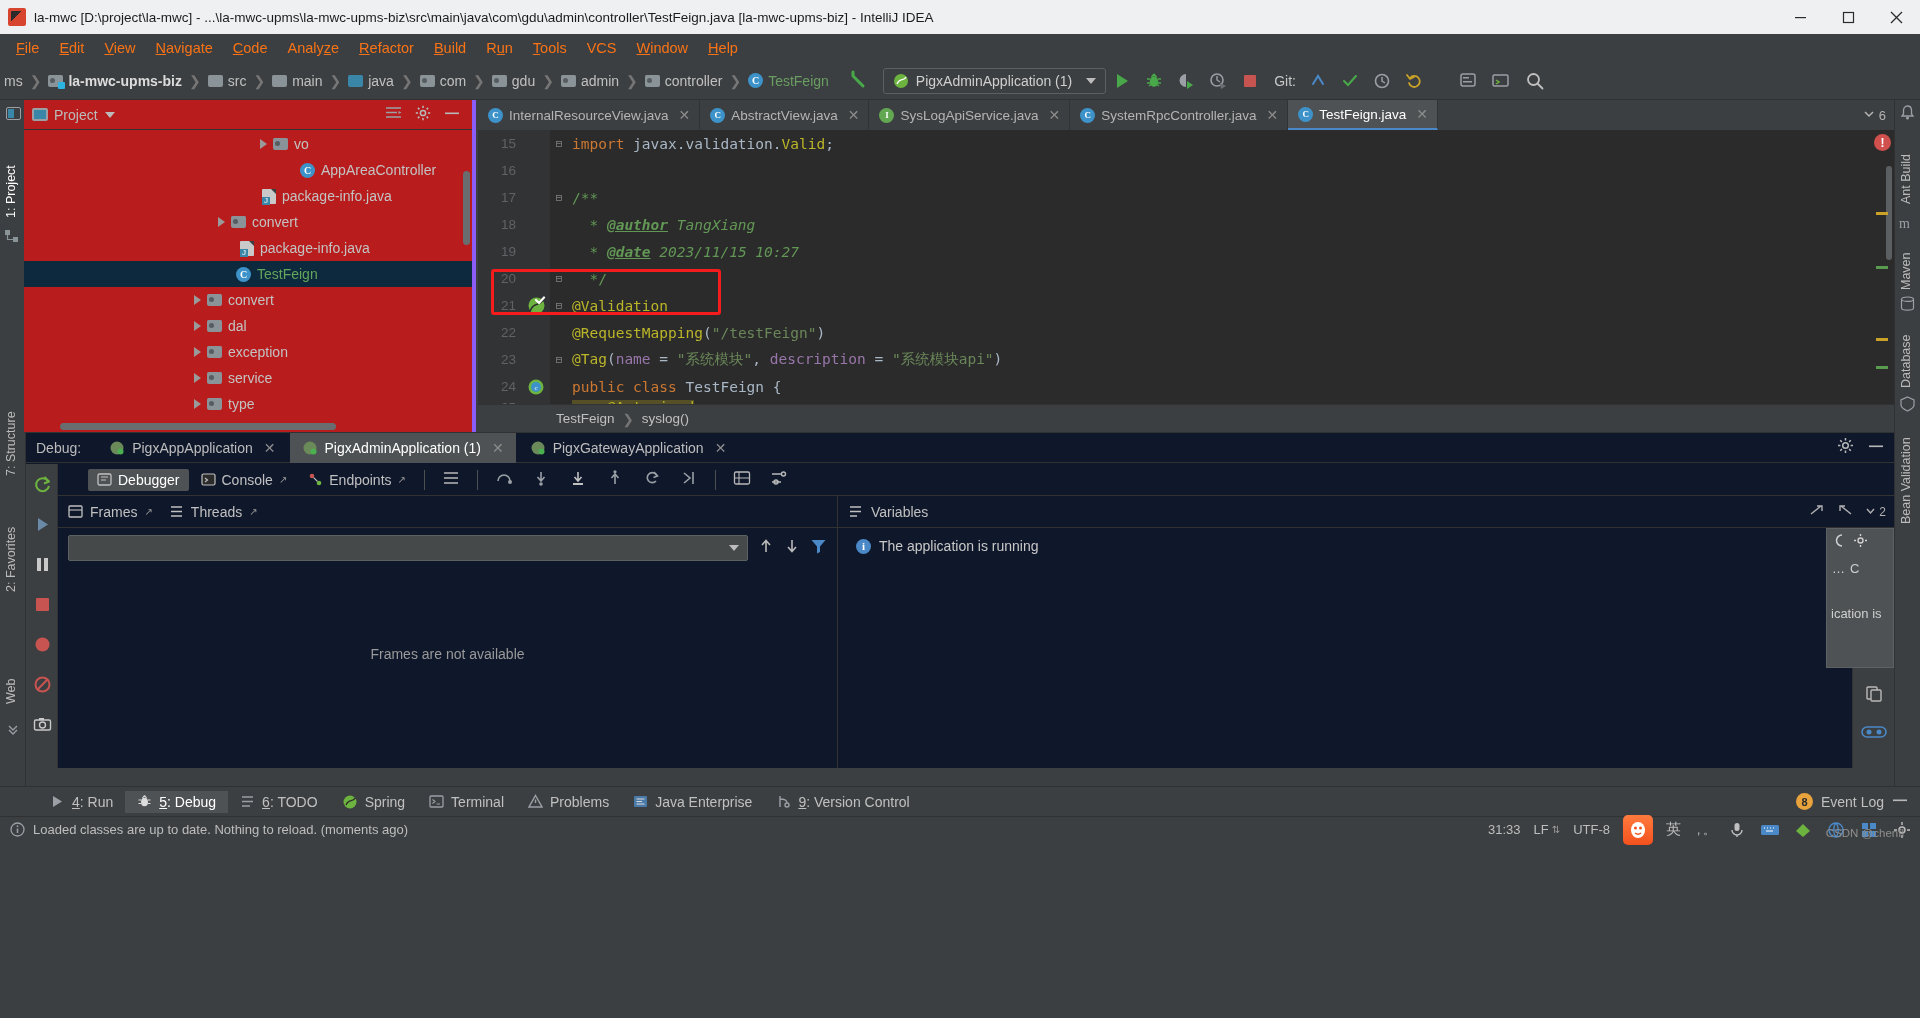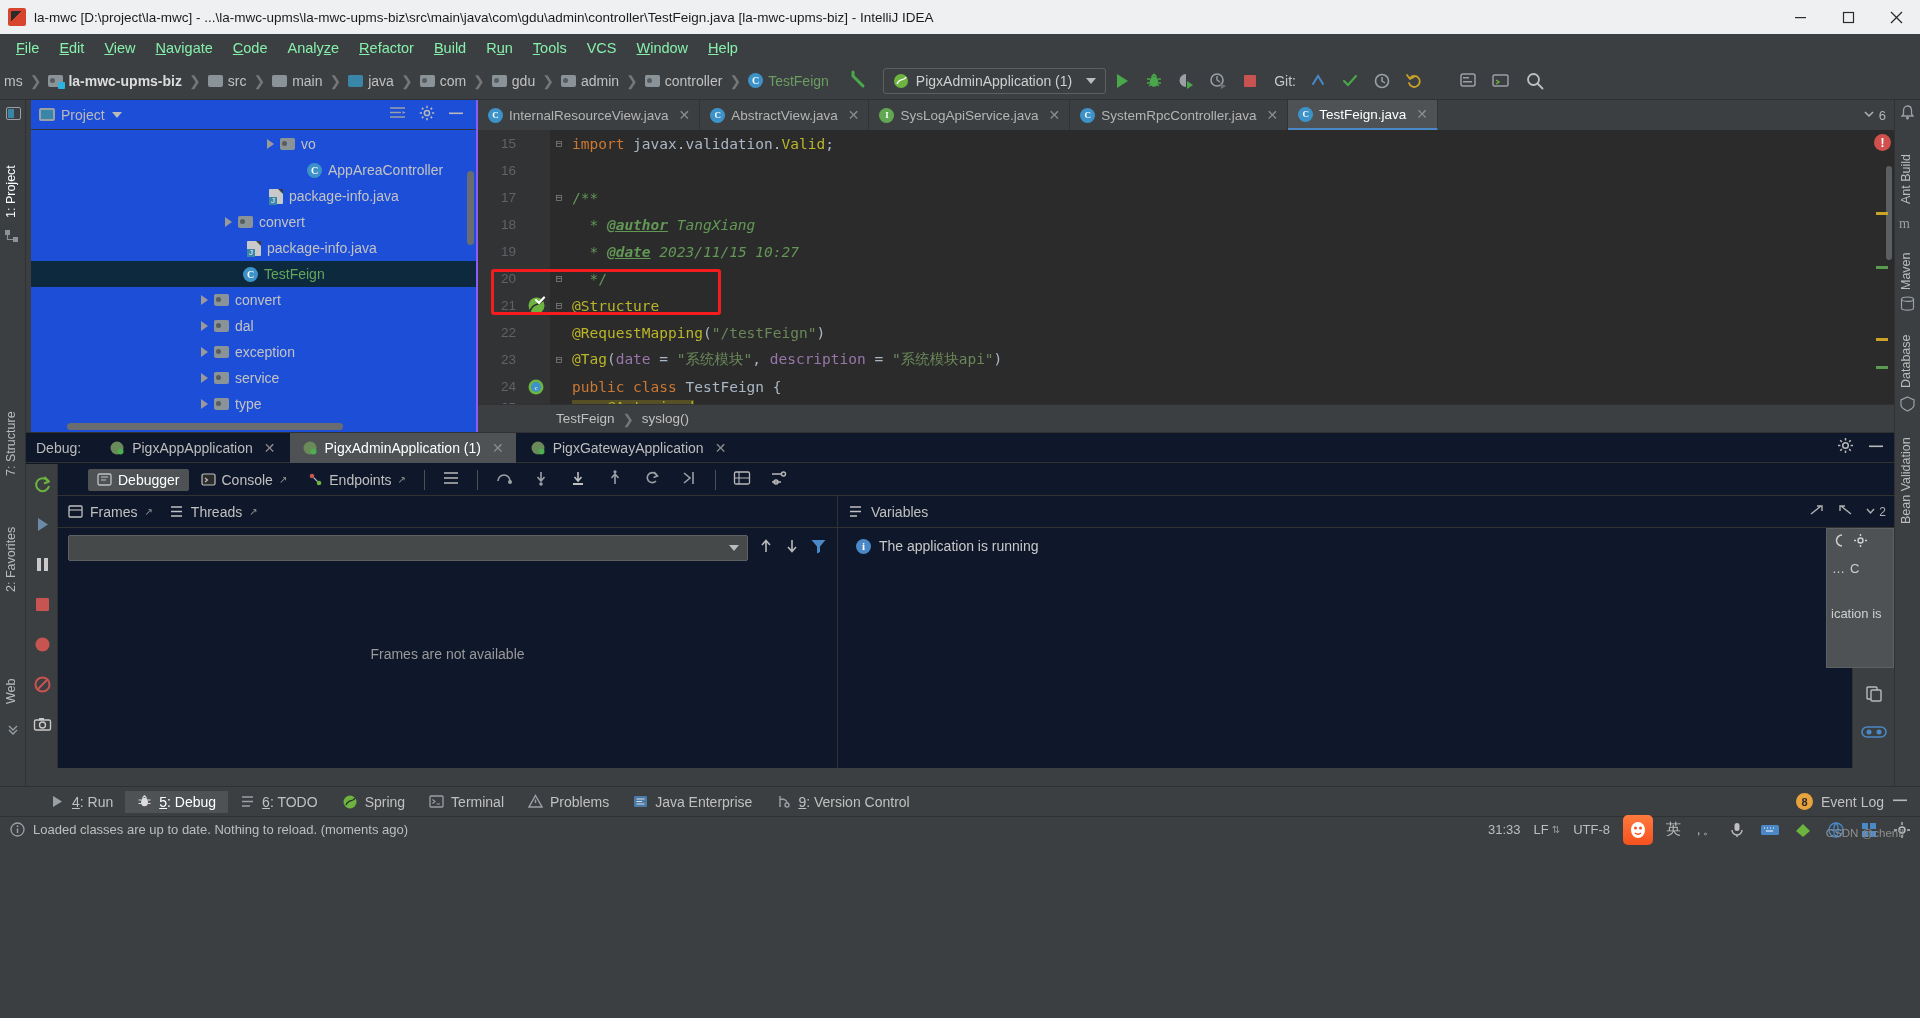--- a/index.html
+++ b/index.html
@@ -32,21 +32,21 @@
     color:#2b2b2b; font-size:15px;
   }
   .tb-winbtn svg{ display:block; }
 
   
   .menubar {
     position:absolute; left:0; top:34px; width:1920px; height:28px;
     background:#3c3f41; display:flex; align-items:center; padding-left:6px;
   }
   .menu-item {
-    font-size:14.5px; color:#86efac; padding:3px 10px; white-space:nowrap;
+    font-size:14.5px; color:#f97316; padding:3px 10px; white-space:nowrap;
     cursor:default;
   }
   .menu-item u { text-decoration:underline; }
 
   
   .navbar {
     position:absolute; left:0; top:62px; width:1920px; height:38px;
     background:#3c3f41; display:flex; align-items:center;
     border-bottom:1px solid #2f3133;
   }
@@ -102,22 +102,22 @@
   .vtab.active { color:#ffffff; }
 
   
   .rightstrip {
     position:absolute; right:0; top:100px; width:26px; bottom:40px;
     background:#3c3f41; border-left:1px solid #2f3133;
   }
 
   
   .project-panel {
-    position:absolute; left:31px; top:100px; width:452px; height:332px;
-    background:#1d4ed8; border-right:7px solid #8b5cf6;
+    position:absolute; left:24px; top:100px; width:452px; height:332px;
+    background:#b91c1c; border-right:4px solid #8b5cf6;
   }
   .pp-header {
     height:30px; display:flex; align-items:center; padding:0 8px;
     border-bottom:1px solid #323232;
   }
   .pp-title { font-size:14px; color:#bbbbbb; margin-left:6px; }
   .pp-ic-proj {
     width:16px; height:13px; border:2px solid #9aa0a6; background:#3a86a8;
     border-radius:2px; flex:none;
   }
@@ -748,34 +748,34 @@
         <div class="cl">
           <span class="lnum">21</span>
           <span class="gicon">
             <svg width="19" height="19" viewBox="0 0 19 19">
               <circle cx="9.5" cy="9.5" r="8" fill="#6db33f"></circle>
               <path d="M3 15 C7 5 12 11 16 4" stroke="#2b2b2b" stroke-width="1.6" fill="none"></path>
               <path d="M9 4 L12 7 L17 1.5" stroke="#ffffff" stroke-width="2.2" fill="none" stroke-linecap="round" stroke-linejoin="round"></path>
             </svg>
           </span>
           <span class="fold">⊟</span>
-          <span class="ctext k-yellow">@Structure</span>
+          <span class="ctext k-yellow">@Validation</span>
         </div>
 
         <div class="cl">
           <span class="lnum">22</span>
           <span class="gicon"></span><span class="fold"></span>
           <span class="ctext"><span class="k-yellow">@RequestMapping</span><span class="k-white">(</span><span class="k-str">"/testFeign"</span><span class="k-white">)</span></span>
         </div>
 
         <div class="cl">
           <span class="lnum">23</span>
           <span class="gicon"></span>
           <span class="fold">⊟</span>
-          <span class="ctext"><span class="k-yellow">@Tag</span><span class="k-white">(</span><span class="k-purple">date</span><span class="k-white"> = </span><span class="k-str">"系统模块"</span><span class="k-white">, </span><span class="k-purple">description</span><span class="k-white"> = </span><span class="k-str">"系统模块api"</span><span class="k-white">)</span></span>
+          <span class="ctext"><span class="k-yellow">@Tag</span><span class="k-white">(</span><span class="k-purple">name</span><span class="k-white"> = </span><span class="k-str">"系统模块"</span><span class="k-white">, </span><span class="k-purple">description</span><span class="k-white"> = </span><span class="k-str">"系统模块api"</span><span class="k-white">)</span></span>
         </div>
 
         <div class="cl">
           <span class="lnum">24</span>
           <span class="gicon">
             <svg width="18" height="18" viewBox="0 0 18 18">
               <circle cx="9" cy="9" r="7.5" fill="#6db33f"></circle>
               <circle cx="9" cy="9" r="5" fill="#3d93c9"></circle>
               <text x="9" y="12.3" font-size="7" fill="#ffffff" text-anchor="middle" font-family="Liberation Serif, serif">c</text>
             </svg>

